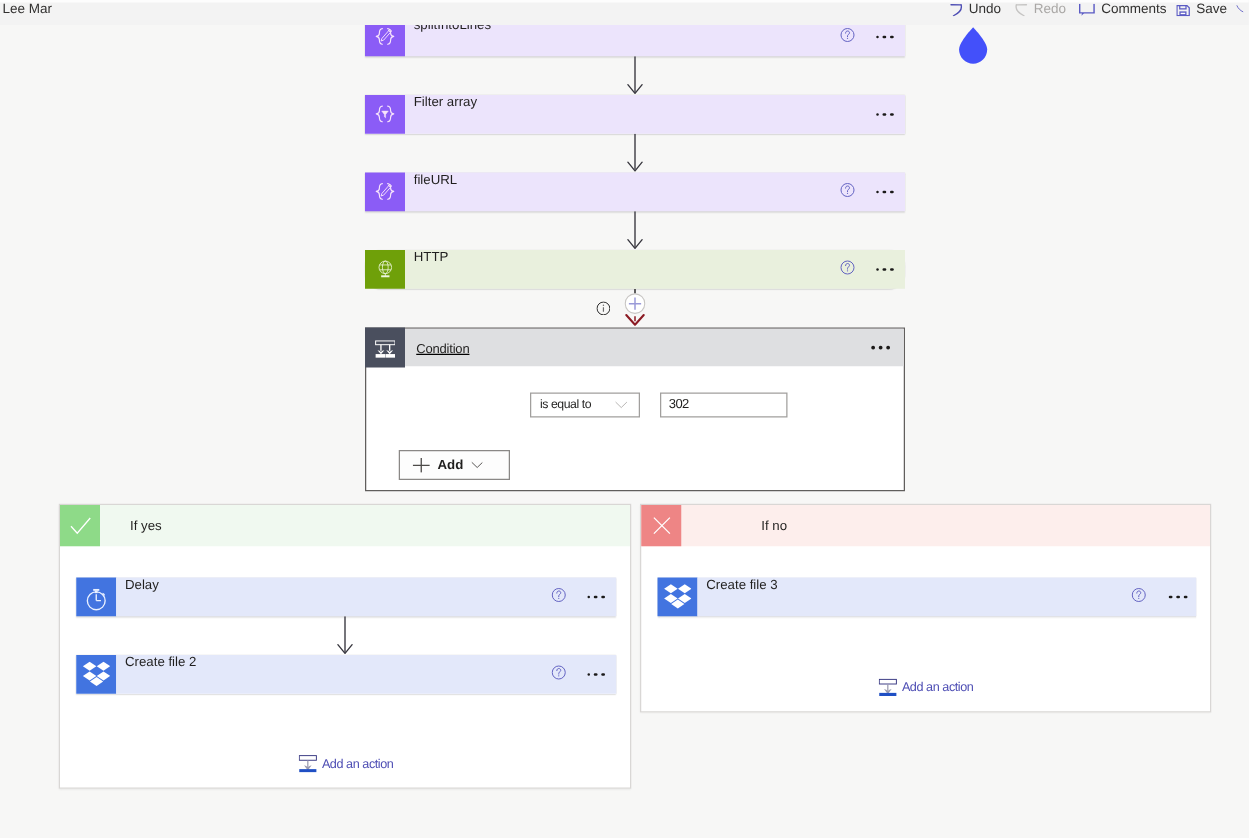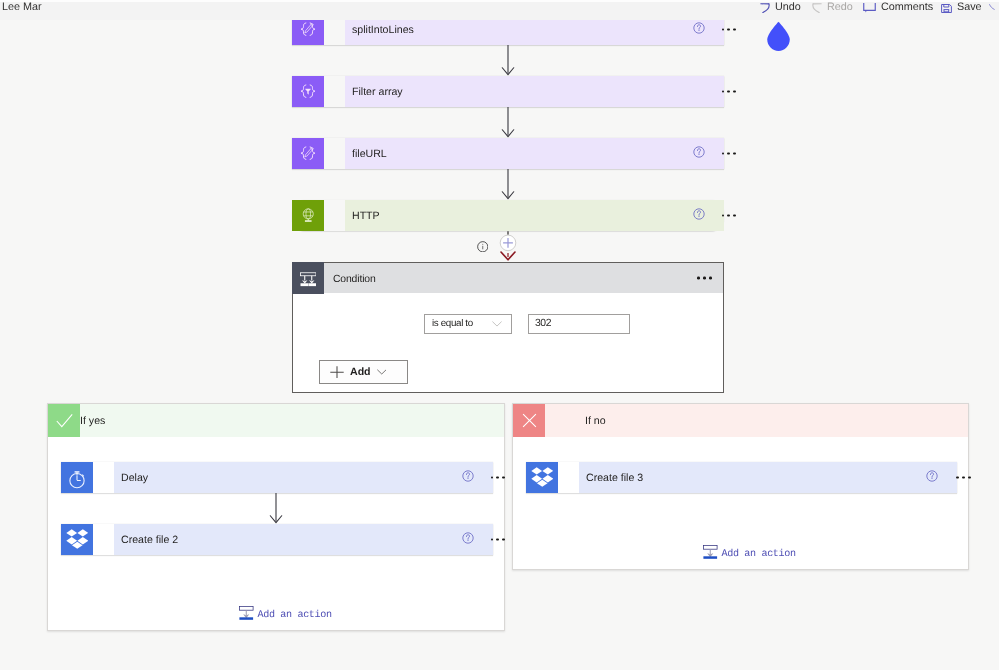--- a/index.html
+++ b/index.html
@@ -19,21 +19,21 @@
   .cmd-btn.disabled{color:#a9a7a5;}
   .cmd-ico{width:10px;height:10px;display:block;}
 
   
   .canvas{position:absolute;left:0;top:20px;width:999px;height:650px;background:#f7f7f6;overflow:hidden;}
 
   
   .node{position:absolute;display:flex;align-items:stretch;height:31px;
         box-shadow:0 1px 1px rgba(0,0,0,.10), 0 0 1px rgba(0,0,0,.14);}
   .node .nico{width:32px;flex:0 0 32px;display:flex;align-items:center;justify-content:center;}
-  .node .nbody{flex:1 1 auto;display:flex;align-items:center;position:relative;margin-left:21px;}
+  .node .nbody{flex:1 1 auto;display:flex;position:relative;}
   .node .ntitle{font-size:10.6px;color:#201f1e;margin-left:7px;line-height:1;position:relative;top:1px;}
   .node .nhelp{position:absolute;top:50%;transform:translateY(-50%);}
   .node .nmore{position:absolute;top:50%;transform:translateY(-50%);display:flex;gap:3.2px;}
   .dot{width:2.8px;height:2.8px;border-radius:50%;background:#1b1a19;}
 
   .arrow{position:absolute;}
   .cursor{position:absolute;left:766px;top:21px;line-height:0;}
 
   .node.dataop .nico{background:#8b5cf6;}
   .node.dataop .nbody{background:#ece4fc;}
@@ -41,21 +41,21 @@
   .node.http   .nbody{background:#e9f0dd;}
   .node.dbx    .nico{background:#4274e0;}
   .node.dbx    .nbody{background:#e3e8fa;}
 
   .insert-zone{position:absolute;left:0;top:0;width:999px;height:0;}
   .insert-zone .info-ico{position:absolute;left:476.5px;top:220.5px;line-height:0;display:block;}
   .insert-zone .plus-ico{position:absolute;left:494px;top:211px;line-height:0;display:block;}
 
   
   .cond{position:absolute;left:292px;top:242px;width:432px;height:131px;background:#ffffff;
-        border:1px solid #605e5c;box-sizing:border-box;}
+        border:1px solid #605e5c;box-sizing:border-box;text-decoration:underline;}
   .cond-head{position:relative;height:30px;background:#dedfe1;display:flex;align-items:stretch;}
   .cond-ico{position:absolute;left:-1px;top:-1px;width:32px;height:32px;background:#4a4f5e;display:flex;align-items:center;justify-content:center;}
   .cond-title{font-size:10.4px;color:#201f1e;align-self:center;margin-left:40px;line-height:1;letter-spacing:-0.15px;position:relative;top:2.5px;}
   .cond-more{position:absolute;right:11px;top:50%;transform:translateY(-50%);display:flex;gap:3.2px;}
   .cond-body{position:relative;height:100px;}
 
   .tokenbox{position:absolute;left:27px;top:21px;width:101px;height:37px;background:#fff;
             border:1px solid #c8c6c4;box-sizing:border-box;}
   .token{position:absolute;left:8px;top:0px;height:16px;width:84px;display:flex;align-items:center;background:#e7ecdb;}
   .token-ico{width:17px;height:16px;background:#6fa009;display:flex;align-items:center;justify-content:center;flex:0 0 17px;}
@@ -79,23 +79,23 @@
 
   
   .branch{position:absolute;background:#ffffff;border:1px solid #d9d7d5;box-sizing:border-box;
           box-shadow:0 0.6px 1.8px rgba(0,0,0,.10);}
   .br-head{position:relative;height:33px;display:flex;align-items:stretch;}
   .br-head.yes{background:#f0f9f0;}
   .br-head.no{background:#fdeeec;gap:40px;}
   .br-ico{width:32px;flex:0 0 32px;display:flex;align-items:center;justify-content:center;}
   .br-head.yes .br-ico{background:#8eda88;}
   .br-head.no  .br-ico{background:#ee8585;}
-  .br-title{font-size:10.6px;color:#201f1e;align-self:center;margin-left:0;line-height:1;position:relative;top:1px;}
-
-  .add-action{position:absolute;display:flex;align-items:flex-end;height:19px;font-family:Liberation Mono, monospace;}
+  .br-title{font-size:10.6px;color:#201f1e;align-self:center;margin-left:24px;line-height:1;position:relative;top:1px;}
+
+  .add-action{position:absolute;display:flex;align-items:center;height:19px;}
   .aa-ico{display:flex;align-items:center;}
   .aa-lbl{font-size:10.1px;color:#4e4eb4;margin-left:4px;line-height:1;letter-spacing:-0.35px;position:relative;top:1.5px;}
 </style>
 </head>
 <body>
 
 <div class="root">
 
   <div class="cmdbar">
     <div class="cmd-title">Lee Mar</div>

